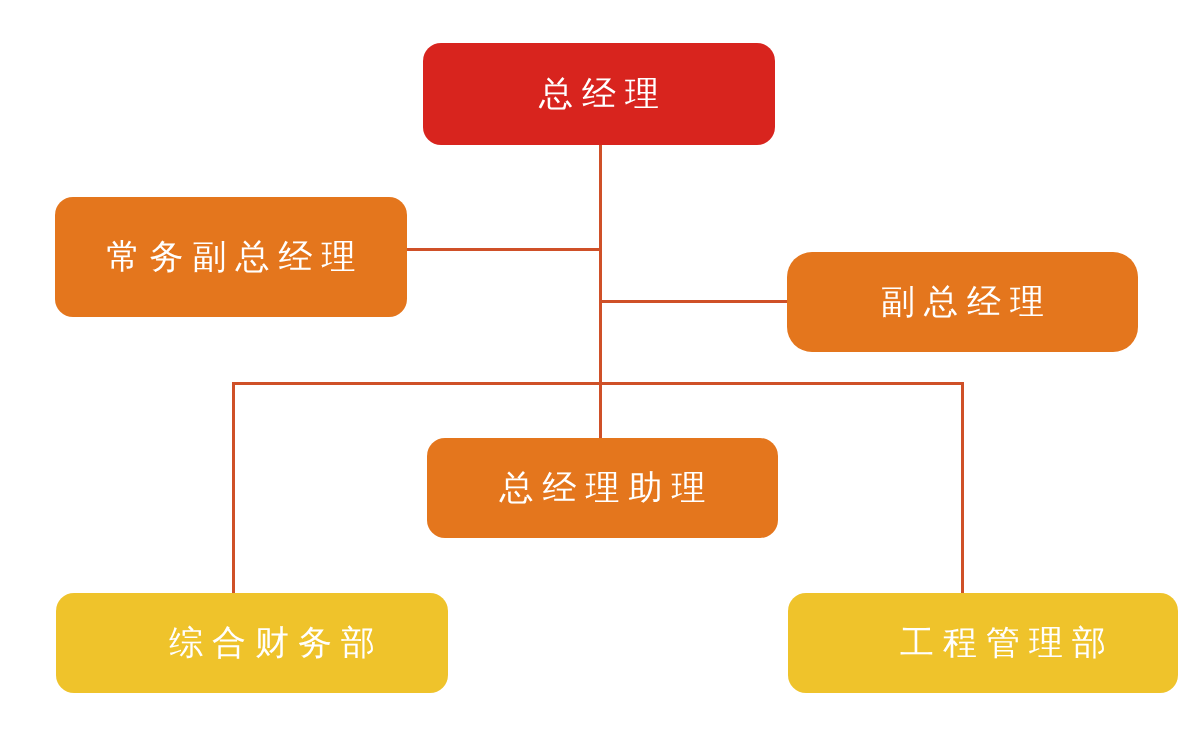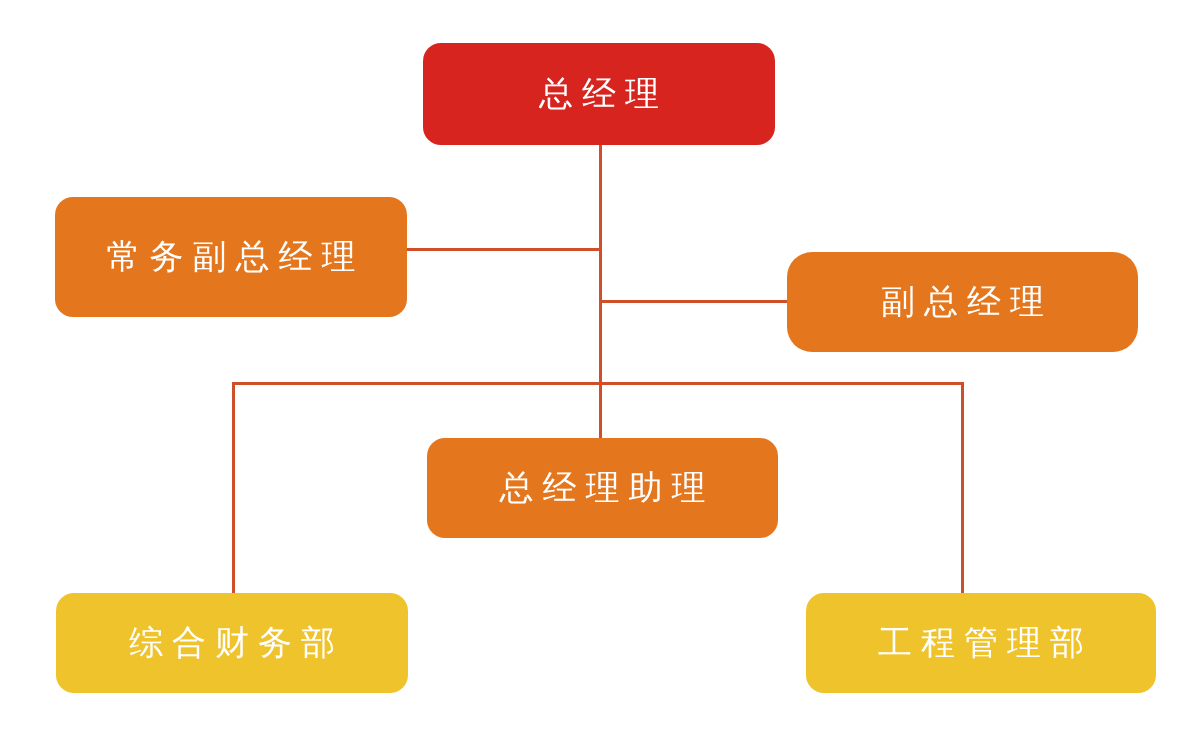--- a/index.html
+++ b/index.html
@@ -24,34 +24,34 @@
     color: var(--label_text, #ffffff);
     font-size: 34px;
     font-weight: 400;
     letter-spacing: 9px;
     text-indent: 9px; 
     white-space: nowrap;
     font-family: Liberation Mono, monospace;
   }
   .level1 { background: var(--level1_fill); }
   .level2 { background: var(--level2_fill); }
-  .level3 { background: var(--level3_fill); }
+  .level3 { background: var(--level3_fill); padding-left: 40px; }
 
   .connector {
     position: absolute;
     background: var(--connector);
   }
 
   
   .n-gm   { left: 423px; top:  43px; width: 352px; height: 102px; }
   .n-evgm { left:  55px; top: 197px; width: 352px; height: 120px; }
   .n-vgm  { left: 787px; top: 252px; width: 351px; height: 100px; border-radius: 25px; }
   .n-gma  { left: 427px; top: 438px; width: 351px; height: 100px; }
   .n-fin  { left:  56px; top: 593px; width: 352px; height: 100px; }
-  .n-eng  { left: 788px; top: 593px; width: 350px; height: 100px; margin-left: 18px; }
+  .n-eng  { left: 788px; top: 593px; width: 350px; height: 100px; }
 
   
   .l-v-center { left: 599px; top: 145px; width:   3px; height: 294px; }
   .l-h-evgm   { left: 407px; top: 248px; width: 193px; height:   3px; }
   .l-h-vgm    { left: 600px; top: 300px; width: 188px; height:   3px; }
   .l-h-wide   { left: 232px; top: 382px; width: 732px; height:   3px; }
   .l-v-left   { left: 232px; top: 383px; width:   3px; height: 210px; }
   .l-v-right  { left: 961px; top: 383px; width:   3px; height: 210px; }
 </style>
 </head>

